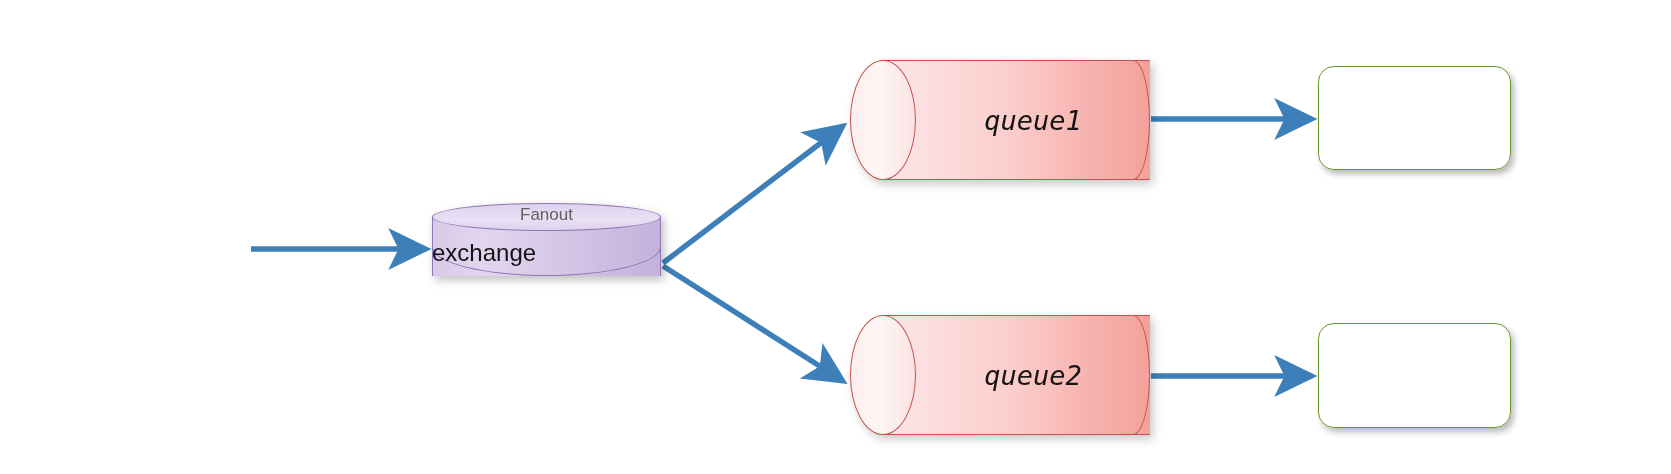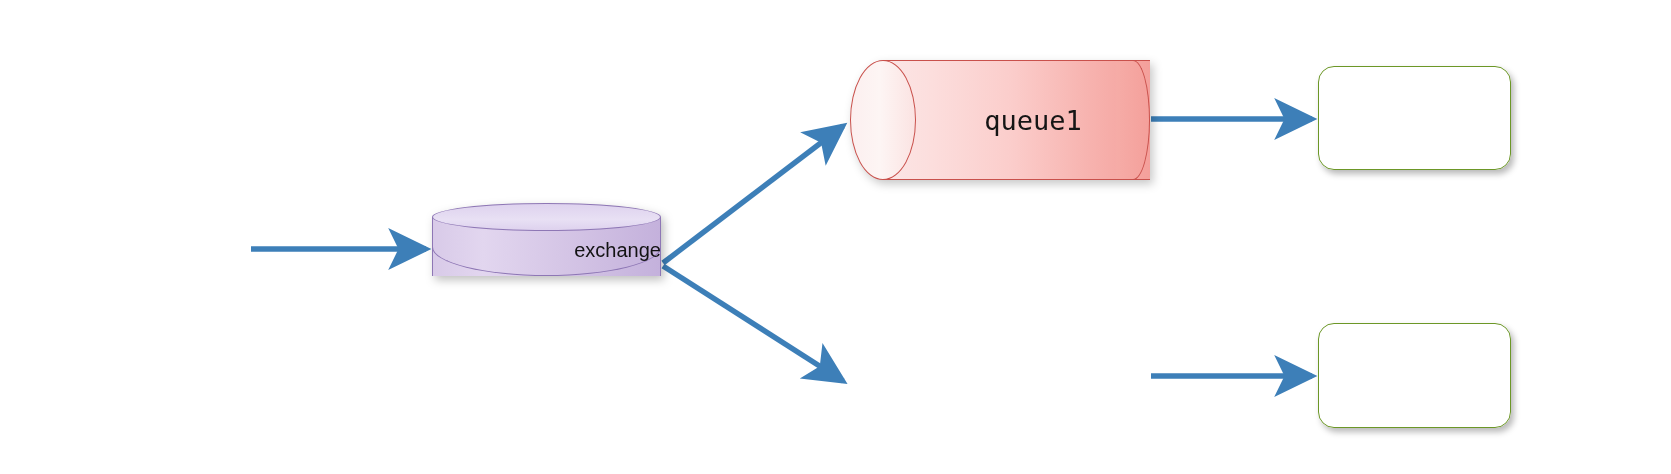--- a/index.html
+++ b/index.html
@@ -123,23 +123,23 @@
     font-family: "Liberation Sans", sans-serif;
     font-size: 17px;
     color: #60605e;
     z-index: 3;
   }
   #exchange-cyl .cyl-body-label {
     position: absolute;
     left: 0;
     top: 36px;
     width: 100%;
-    text-align: right;
-    font-family: "Liberation Sans", sans-serif;
-    font-size: 20px;
+    text-align: left;
+    font-family: "Liberation Sans", sans-serif;
+    font-size: 24px;
     color: #131313;
     z-index: 3;
   }
 
   
   .queue-cyl {
     position: absolute;
     width: 300px;
     height: 120px;
     filter: drop-shadow(3px 4px 5px rgba(0,0,0,0.22));
@@ -189,20 +189,21 @@
     top: 0;
     right: 0;
     height: 100%;
     display: flex;
     align-items: center;
     justify-content: center;
     font-family: "DejaVu Sans Mono", "Liberation Mono", monospace;
     font-size: 27px;
     color: #151515;
     z-index: 3;
+    font-style: italic;
   }
 
   
   #watermark {
     position: absolute;
     right: 16px;
     bottom: 6px;
     font-family: "Liberation Sans", sans-serif;
     font-size: 19px;
     color: #c9c9c9;
@@ -228,30 +229,37 @@
       <line x1="1151" y1="119" x2="1312" y2="119"></line>
       <line x1="1151" y1="376" x2="1312" y2="376"></line>
     </g>
   </svg>
 
 
   <div id="exchange-cyl">
     <div class="cyl-body"></div>
     <div class="cyl-bottom"></div>
     <div class="cyl-top"></div>
+    <div class="cyl-top-label">Fanout</div>
     <div class="cyl-body-label">exchange</div>
   </div>
 
   <div id="queue1-cyl" class="queue-cyl">
     <div class="q-body"></div>
     <div class="q-right"></div>
     <div class="q-cap"></div>
     <div class="q-label">queue1</div>
   </div>
 
+  <div id="queue2-cyl" class="queue-cyl">
+    <div class="q-body"></div>
+    <div class="q-right"></div>
+    <div class="q-cap"></div>
+    <div class="q-label">queue2</div>
+  </div>
 
   <div id="consumer1-box" class="node-box consumer-box">
     <span class="node-label">consumer1</span>
   </div>
 
   <div id="consumer2-box" class="node-box consumer-box">
     <span class="node-label">consumer2</span>
   </div>
 
 

